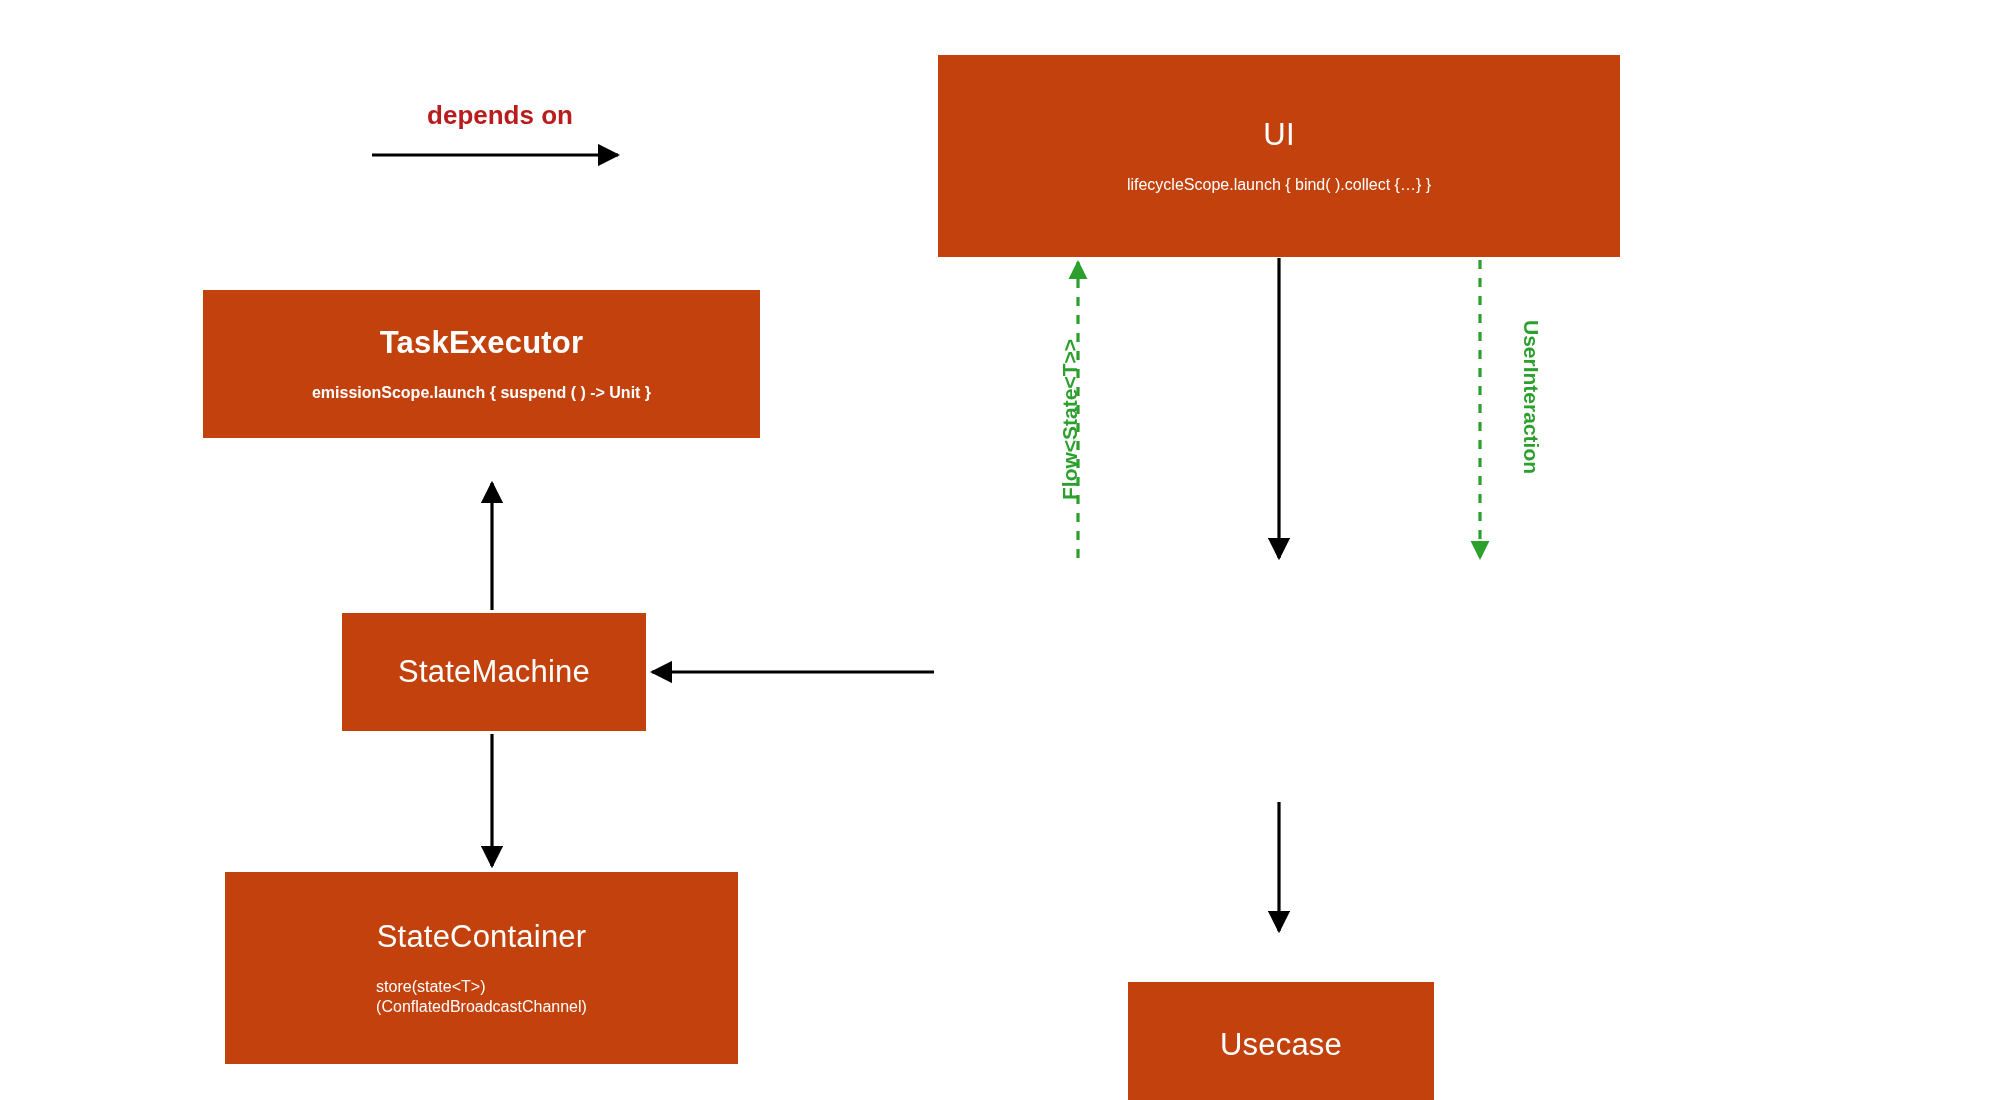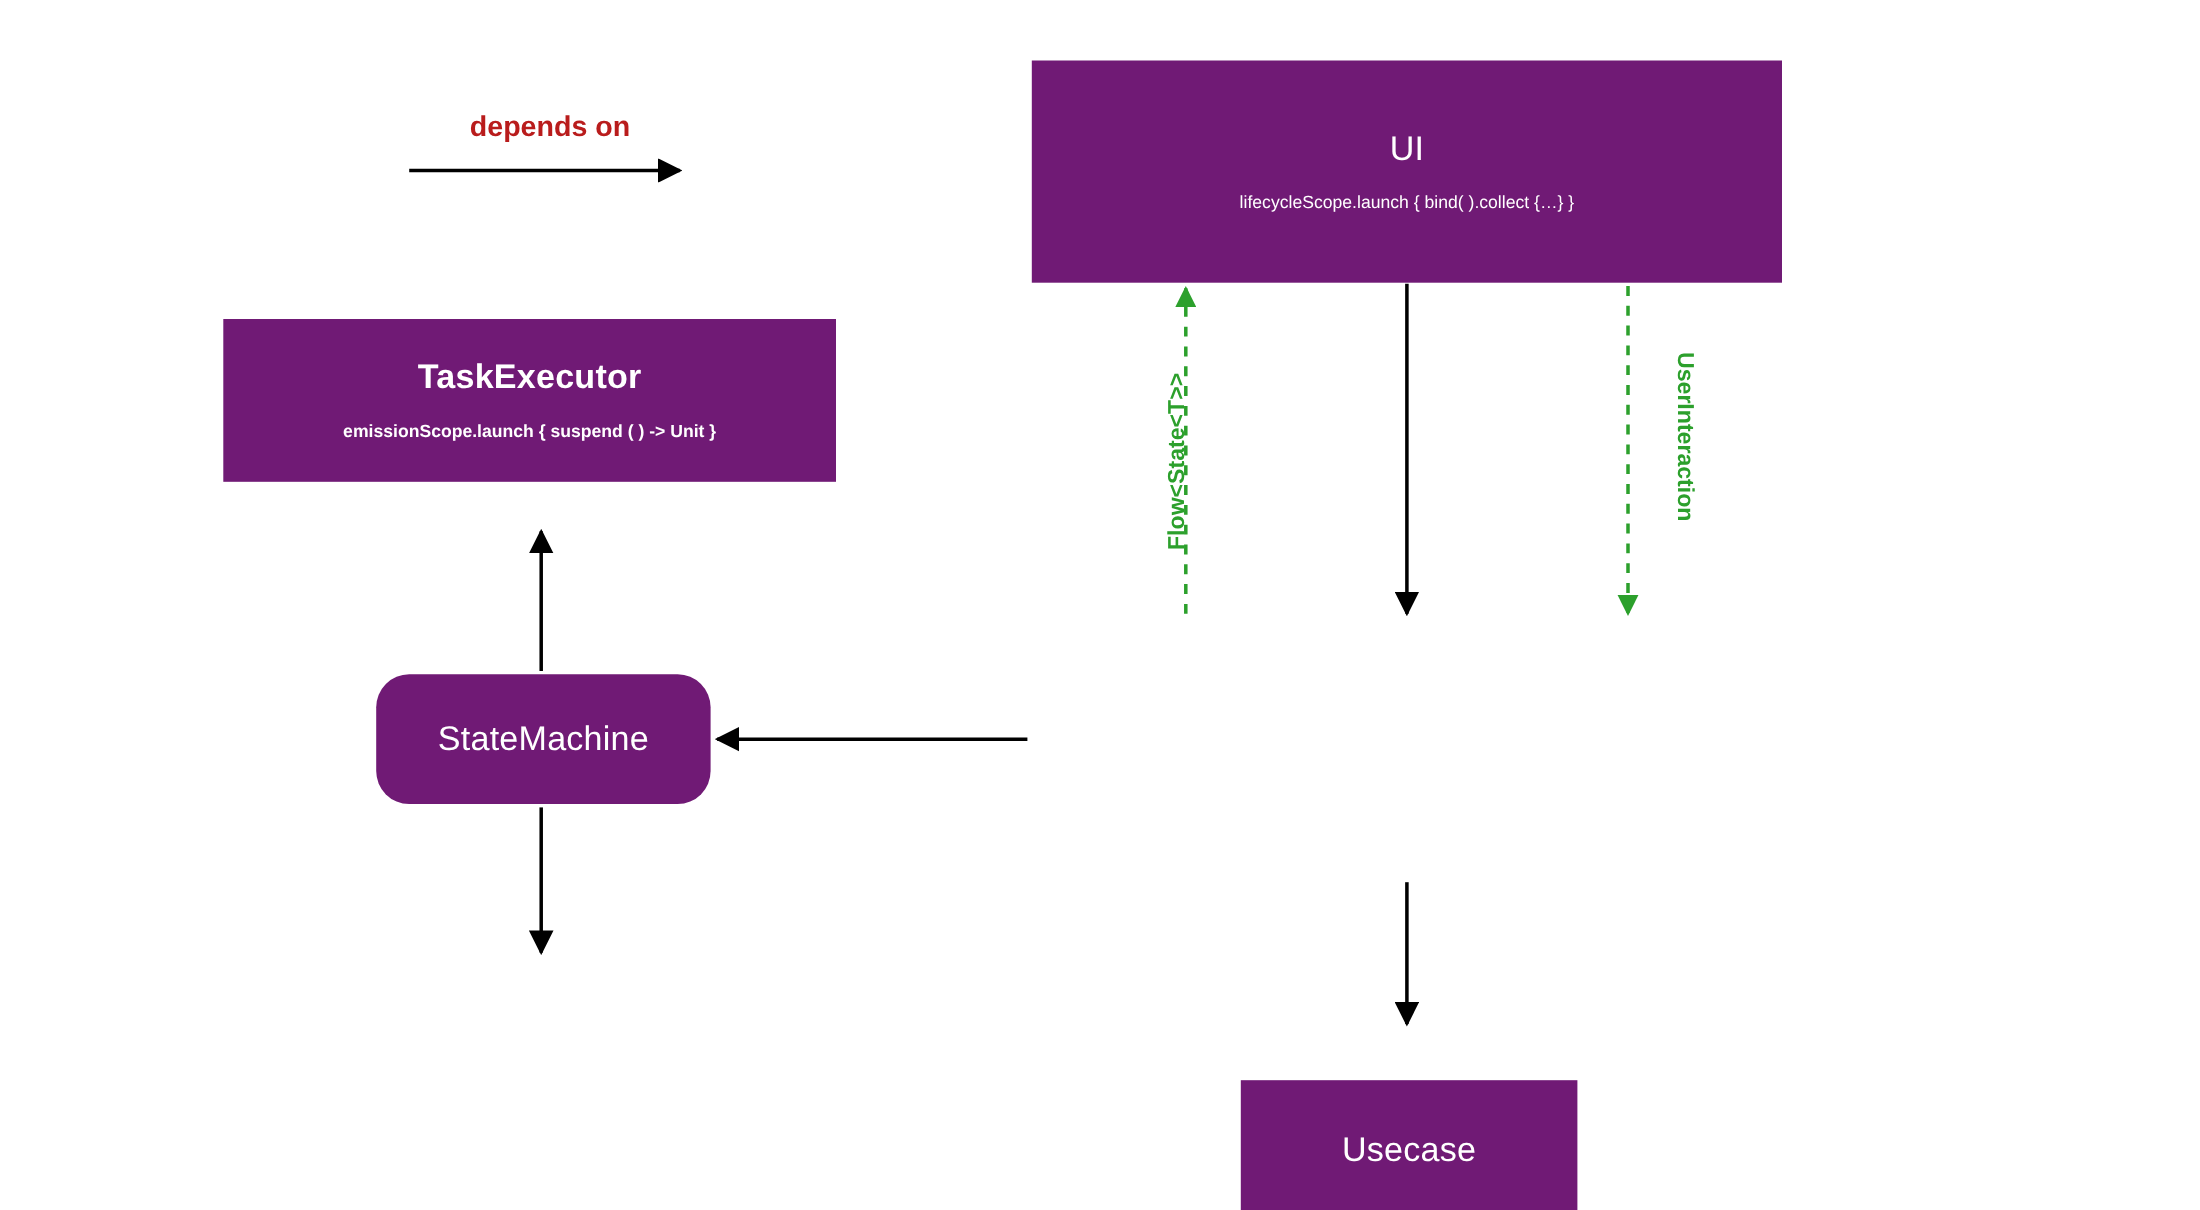--- a/index.html
+++ b/index.html
@@ -16,21 +16,21 @@
   #canvas {
     position: relative;
     width: 2000px;
     height: 1100px;
     background: #ffffff;
   }
 
   
   .node {
     position: absolute;
-    background: #701a75;
+    background: #c2410c;
     color: #ffffff;
     display: flex;
     flex-direction: column;
     align-items: center;
     justify-content: center;
     text-align: left;
     box-sizing: border-box;
     padding: 6px 10px;
   }
   .node-title {
@@ -49,21 +49,21 @@
     margin-top: 22px;
     white-space: pre-line;
   }
   .node-sub.bold {
     font-weight: 700;
   }
 
   
   #node-ui            { left: 938px;  top: 55px;   width: 682px;  height: 202px; }
   #node-taskexecutor  { left: 203px;  top: 290px;  width: 557px;  height: 148px; }
-  #node-statemachine  { left: 342px;  top: 613px;  width: 304px;  height: 118px; border-radius: 30px; }
+  #node-statemachine  { left: 342px;  top: 613px;  width: 304px;  height: 118px; }
   #node-statecontainer{ left: 225px;  top: 872px;  width: 513px;  height: 192px; }
   #node-viewmodel     { left: 938px;  top: 563px;  width: 682px;  height: 236px; }
   #node-usecase       { left: 1128px; top: 935px;  width: 306px;  height: 126px; margin-top: 47px; }
 
   
   #wires {
     position: absolute;
     left: 0; top: 0;
     width: 2000px;
     height: 1100px;
@@ -169,20 +169,25 @@
   <div class="node" id="node-taskexecutor">
     <div class="node-title bold">TaskExecutor</div>
     <div class="node-sub bold">emissionScope.launch { suspend ( ) -&gt; Unit }</div>
   </div>
 
   <div class="node single" id="node-statemachine">
     <div class="node-title">StateMachine</div>
 
   </div>
 
+  <div class="node" id="node-statecontainer">
+    <div class="node-title">StateContainer</div>
+    <div class="node-sub">store(state&lt;T&gt;)
+(ConflatedBroadcastChannel)</div>
+  </div>
 
 
   <div class="node single" id="node-usecase">
     <div class="node-title">Usecase</div>
 
   </div>
 
 </div>
 
 </body></html>

